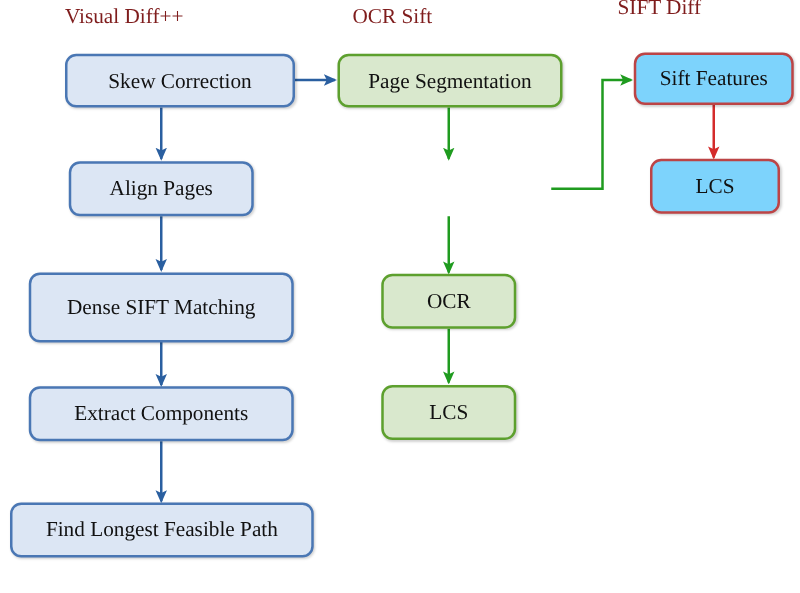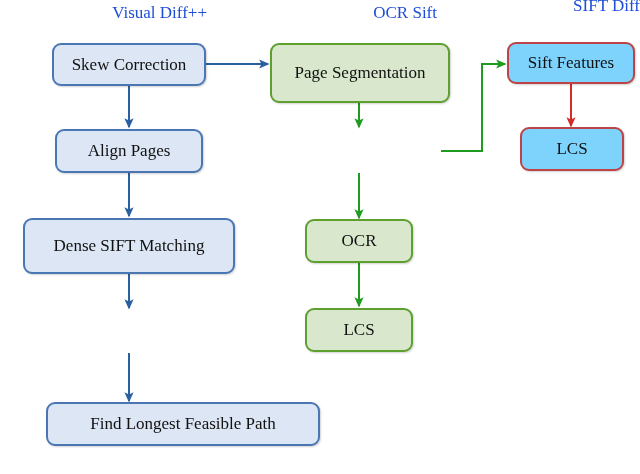--- a/index.html
+++ b/index.html
@@ -12,23 +12,23 @@
     width: 640px;
     height: 474px;
     background: #ffffff;
     overflow: hidden;
     font-family: "Liberation Serif", "DejaVu Serif", serif;
   }
   .col-title {
     position: absolute;
     font-family: "Liberation Serif", "DejaVu Serif", serif;
     font-size: 17px;
-    color: #1d4ed8;
+    color: #7f1d1d;
     white-space: nowrap;
-    text-align: right;
+    text-align: left;
     line-height: 1;
   }
   .node {
     position: absolute;
     box-sizing: border-box;
     border-style: solid;
     border-width: 2px;
     border-radius: 9px;
     display: flex;
     align-items: center;
@@ -91,25 +91,26 @@
 
     <path d="M 441 151 L 482 151 L 482 64 L 505 64" fill="none" stroke="#1f9b1f" stroke-width="2" marker-end="url(#arrow-green)"></path>
 
     <line x1="571" y1="84" x2="571" y2="126" stroke="#d42b2b" stroke-width="2" marker-end="url(#arrow-red)"></line>
   </svg>
 
   <div class="col-title" style="left:52px; top:4px; width:155px;">Visual Diff++</div>
   <div class="col-title" style="left:282px; top:4px; width:155px;">OCR Sift</div>
   <div class="col-title" style="left:494px; top:-3px; width:146px;">SIFT Diff</div>
 
-  <div class="node node-blue" style="left:52px; top:43px; width:154px; height:43px;">Skew Correction</div>
+  <div class="node node-blue" style="left:52px; top:43px; width:184px; height:43px;">Skew Correction</div>
   <div class="node node-blue" style="left:55px; top:129px; width:148px; height:44px;">Align Pages</div>
   <div class="node node-blue" style="left:23px; top:218px; width:212px; height:56px;">Dense SIFT Matching</div>
-  <div class="node node-blue" style="left:8px; top:402px; width:274px; height:44px;margin-left:38px;">Find Longest Feasible Path</div>
+  <div class="node node-blue" style="left:23px; top:309px; width:212px; height:44px;">Extract Components</div>
+  <div class="node node-blue" style="left:8px; top:402px; width:243px; height:44px;">Find Longest Feasible Path</div>
 
-  <div class="node node-green" style="left:270px; top:43px; width:180px; height:60px;">Page Segmentation</div>
+  <div class="node node-green" style="left:270px; top:43px; width:180px; height:43px;">Page Segmentation</div>
   <div class="node node-green" style="left:305px; top:219px; width:108px; height:44px;">OCR</div>
   <div class="node node-green" style="left:305px; top:308px; width:108px; height:44px;">LCS</div>
 
   <div class="node node-red" style="left:507px; top:42px; width:128px; height:42px;">Sift Features</div>
   <div class="node node-red" style="left:520px; top:127px; width:104px; height:44px;">LCS</div>
 
 </div>
 
 </body></html>

